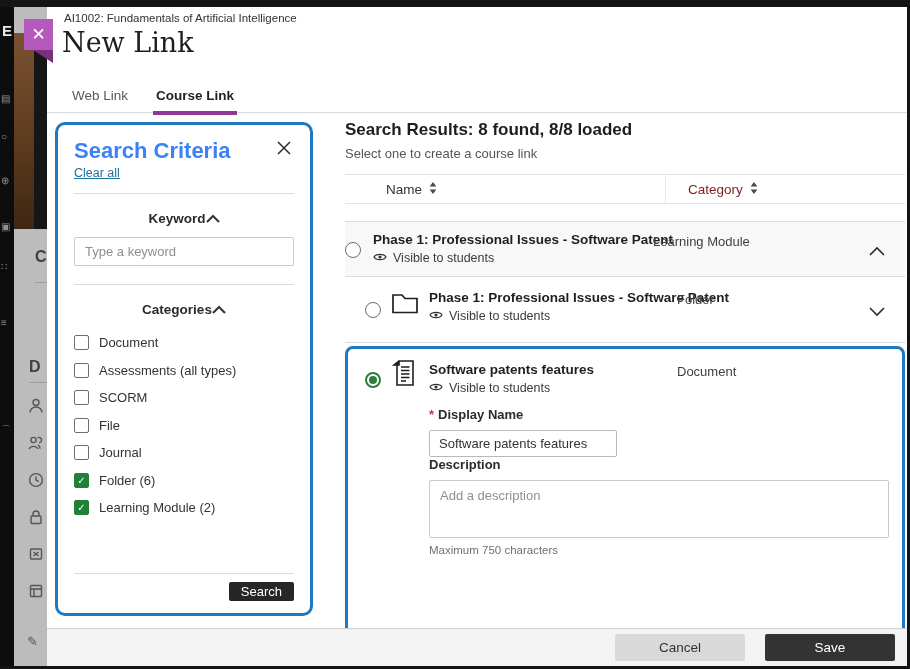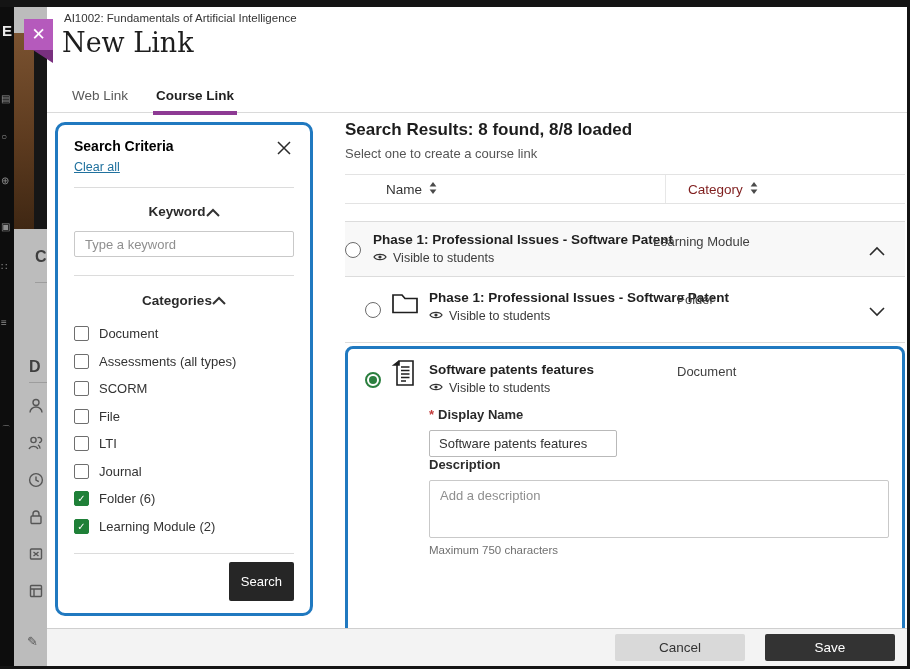--- a/index.html
+++ b/index.html
@@ -41,39 +41,39 @@
   .tab { font-size:13.5px; color:#595959; padding-bottom:12px; cursor:pointer; }
   .tab.active { color:#1f1f1f; font-weight:bold; position:relative; }
   .tab.active::after { content:""; position:absolute; left:-3px; right:-3px; bottom:0; height:4px; background:#8e3a94; }
   .tabs-rule { position:absolute; left:47px; top:112px; width:860px; height:1px; background:#dadada; z-index:10; }
 
   
   .criteria { position:absolute; left:55px; top:122px; width:258px; height:494px; background:#fff;
               border:3px solid #2079c0; border-radius:10px; z-index:12; padding:13px 16px 12px;
               display:flex; flex-direction:column; }
   .crit-head { display:flex; justify-content:space-between; align-items:flex-start; }
-  .crit-title { font-size:14px; font-weight:bold; color:#000000; }
+  .crit-title { font-size:22px; font-weight:bold; color:#3b82f6; }
   .crit-close { width:18px; height:18px; margin-top:2px; cursor:pointer; }
   .clear-all { font-size:12.5px; color:#20719e; text-decoration:underline; margin-top:2px; cursor:pointer; align-self:flex-start; }
   .crit-rule { height:1px; background:#dcdcdc; margin-top:13px; }
   .sect-row { display:flex; justify-content:center; align-items:center; margin-top:15px; cursor:pointer; }
   .sect-label { font-size:13.5px; font-weight:bold; color:#2b2b2b; }
   .kw-input { margin-top:10px; height:29px; width:100%; border:1px solid #c9c9c9; border-radius:2px;
               font-family:"Liberation Sans",sans-serif; font-size:13px; color:#333; padding:0 10px; }
   .kw-input::placeholder { color:#8f8f8f; }
   .cb-list { margin-top:11px; list-style:none; }
   .cb-item { display:flex; align-items:center; height:27.5px; cursor:pointer; }
   .cb-box { width:15px; height:15px; border:1.5px solid #6e6e6e; border-radius:2px; background:#fff; flex:0 0 15px;
             display:flex; align-items:center; justify-content:center; font-size:10px; color:#fff; }
   .cb-item.checked .cb-box { background:#1f8038; border-color:#1f8038; }
   .cb-label { font-size:13px; color:#333; margin-left:10px; }
   .crit-spacer { flex:1; }
   .crit-foot { display:flex; justify-content:flex-end; padding-top:8px; }
   .search-btn { background:#262626; color:#fff; font-size:13px; border:none; border-radius:2px;
-                padding:12px 12px; font-family:"Liberation Sans",sans-serif; cursor:pointer; }
+                padding:2px 12px; font-family:"Liberation Sans",sans-serif; cursor:pointer; }
 
   
   .results { position:absolute; left:345px; top:120px; width:560px; z-index:11; }
   .res-title { font-size:17px; font-weight:bold; color:#1d1d1d; }
   .res-sub { font-size:13px; color:#555; margin-top:6px; }
   .tbl-head { margin-top:13px; height:30px; border-top:1px solid #e3e3e3; border-bottom:1px solid #e3e3e3;
               position:relative; display:flex; align-items:center; }
   .th-name { position:absolute; left:41px; display:flex; align-items:center; gap:7px; font-size:13.5px; color:#333; cursor:pointer; }
   .th-cat  { position:absolute; left:343px; display:flex; align-items:center; gap:7px; font-size:13.5px; color:#7f1d1d; cursor:pointer; }
   .th-divider { position:absolute; left:320px; top:0; bottom:0; width:1px; background:#e7e7e7; }
@@ -253,24 +253,20 @@
     <li class="cb-item">
       <span class="cb-box"></span>
       <span class="cb-label">SCORM</span>
       </li>
     <li class="cb-item">
       <span class="cb-box"></span>
       <span class="cb-label">File</span>
       </li>
     <li class="cb-item">
       <span class="cb-box"></span>
-      <span class="cb-label">LTI</span>
-      </li>
-    <li class="cb-item">
-      <span class="cb-box"></span>
       <span class="cb-label">Journal</span>
       </li>
     <li class="cb-item checked">
       <span class="cb-box">✓</span>
       <span class="cb-label">Folder (6)</span>
       </li>
     <li class="cb-item checked">
       <span class="cb-box">✓</span>
       <span class="cb-label">Learning Module (2)</span>
       </li>

